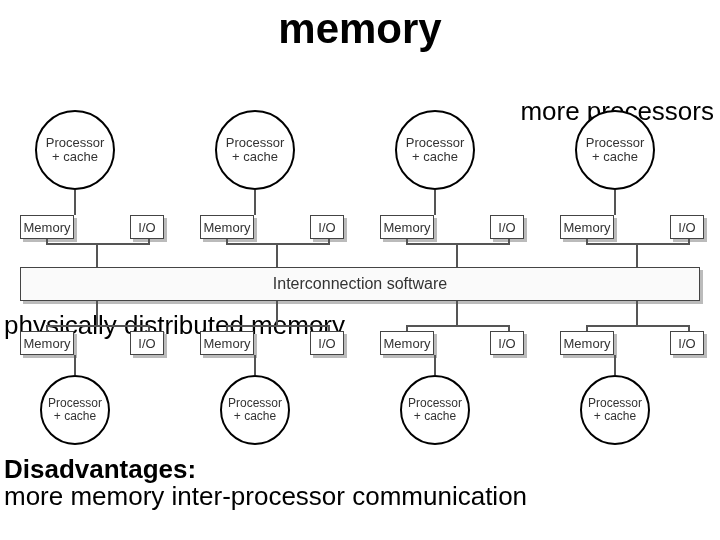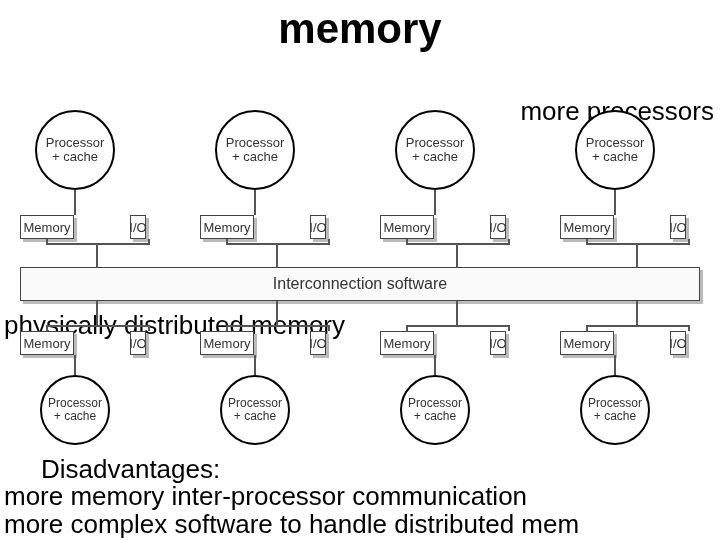--- a/index.html
+++ b/index.html
@@ -27,21 +27,21 @@
   .annot-more { top: 96px; right: 6px; }
   .annot-physmem { top: 310px; left: 4px; }
   .disadv {
     position: absolute;
     left: 4px;
     top: 456px;
     font-size: 26px;
     line-height: 1.05;
     width: 712px;
   }
-  .disadv .hdr { font-weight: normal; margin-left: 37px; }
+  .disadv .hdr { font-weight: bold; }
 
   
   .proc {
     position: absolute;
     width: 80px; height: 80px;
     border: 2px solid #000;
     border-radius: 50%;
     background: #fff;
     display: flex;
     flex-direction: column;
@@ -60,21 +60,21 @@
     border: 1.5px solid #444;
     background: #fff;
     box-shadow: 3px 3px 0 0 #bbb;
     font-size: 13px;
     display: flex;
     align-items: center;
     justify-content: center;
     color: #333;
   }
   .mem { width: 54px; height: 24px; }
-  .io  { width: 16px; height: 24px; }
+  .io  { width: 34px; height: 24px; }
 
   
   .interconnect {
     position: absolute;
     border: 1.5px solid #444;
     background: #fafafa;
     box-shadow: 3px 3px 0 0 #bbb;
     display: flex;
     align-items: center;
     justify-content: center;
@@ -190,14 +190,13 @@
 </div>
 <div class="proc small" style="left:580px; top:375px;">
   <span>Processor</span>
   <span>+ cache</span>
  </div>
 
 <div class="disadv">
 
   <span class="hdr">Disadvantages:</span><br>
   <span>more memory inter-processor communication</span><br>
-  <span>more complex software to handle distributed mem</span>
 </div>
 
 </body></html>

